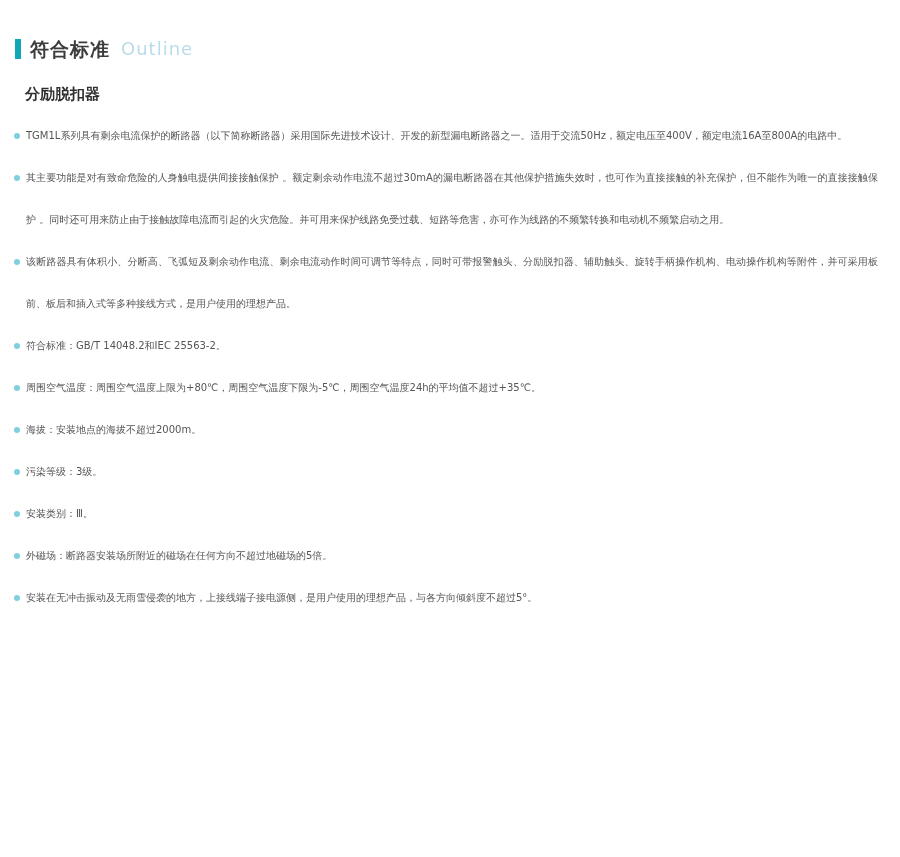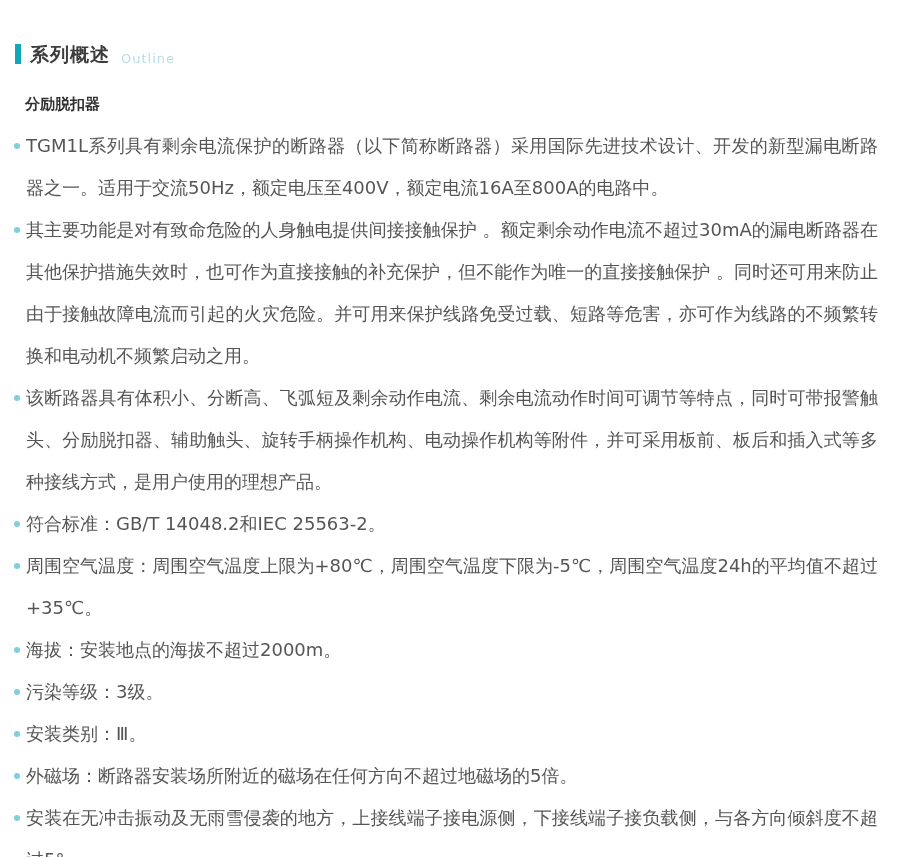--- a/index.html
+++ b/index.html
@@ -32,76 +32,75 @@
     flex: 0 0 auto;
   }
   .title-zh {
     font-size: 19px;
     font-weight: bold;
     color: #3c3c3c;
     letter-spacing: 1px;
     line-height: 24px;
   }
   .title-en {
-    font-size: 13px;
+    font-size: 18px;
     color: var(--outline);
     margin-left: 11px;
     letter-spacing: 1px;
     line-height: 24px;
-    margin-top: 10px;
   }
   .content {
     margin-top: 12px;
     padding: 0 22px 0 14px;
   }
   .section-heading {
     font-size: 15px;
     font-weight: bold;
     color: var(--heading);
     line-height: 42px;
     padding-left: 11px;
   }
   ul.bullets { list-style: none; }
   ul.bullets li {
     position: relative;
     padding-left: 12px;
-    font-size: 18px;
+    font-size: 10px;
     color: var(--body);
     line-height: 42px;
     text-align: justify;
   }
   .dot {
     position: absolute;
     left: 0;
     top: 18px;
     width: 6px;
     height: 6px;
     border-radius: 50%;
     background: var(--dot);
   }
 </style>
 </head>
 <body>
 
 <div class="page">
   <div class="doc-header">
     <span class="accent-bar"></span>
-    <span class="title-zh">系列概述</span>
+    <span class="title-zh">符合标准</span>
     <span class="title-en">Outline</span>
   </div>
   <div class="content">
       <div class="section-heading">分励脱扣器</div>
       <ul class="bullets">
         <li><span class="dot"></span><span>TGM1L系列具有剩余电流保护的断路器（以下简称断路器）采用国际先进技术设计、开发的新型漏电断路器之一。适用于交流50Hz，额定电压至400V，额定电流16A至800A的电路中。</span></li>
         <li><span class="dot"></span><span>其主要功能是对有致命危险的人身触电提供间接接触保护 。额定剩余动作电流不超过30mA的漏电断路器在其他保护措施失效时，也可作为直接接触的补充保护，但不能作为唯一的直接接触保护 。同时还可用来防止由于接触故障电流而引起的火灾危险。并可用来保护线路免受过载、短路等危害，亦可作为线路的不频繁转换和电动机不频繁启动之用。</span></li>
         <li><span class="dot"></span><span>该断路器具有体积小、分断高、飞弧短及剩余动作电流、剩余电流动作时间可调节等特点，同时可带报警触头、分励脱扣器、辅助触头、旋转手柄操作机构、电动操作机构等附件，并可采用板前、板后和插入式等多种接线方式，是用户使用的理想产品。</span></li>
         <li><span class="dot"></span><span>符合标准：GB/T 14048.2和IEC 25563-2。</span></li>
       </ul>
       <ul class="bullets">
         <li><span class="dot"></span><span>周围空气温度：周围空气温度上限为+80℃，周围空气温度下限为-5℃，周围空气温度24h的平均值不超过+35℃。</span></li>
         <li><span class="dot"></span><span>海拔：安装地点的海拔不超过2000m。</span></li>
         <li><span class="dot"></span><span>污染等级：3级。</span></li>
         <li><span class="dot"></span><span>安装类别：Ⅲ。</span></li>
         <li><span class="dot"></span><span>外磁场：断路器安装场所附近的磁场在任何方向不超过地磁场的5倍。</span></li>
-        <li><span class="dot"></span><span>安装在无冲击振动及无雨雪侵袭的地方，上接线端子接电源侧，下接线端子接负载侧，与各方向倾斜度不超过5°。</span></li>
+        <li><span class="dot"></span><span>安装在无冲击振动及无雨雪侵袭的地方，上接线端子接电源侧，是用户使用的理想产品，与各方向倾斜度不超过5°。</span></li>
       </ul>
     </div>
 </div>
 
 </body></html>

